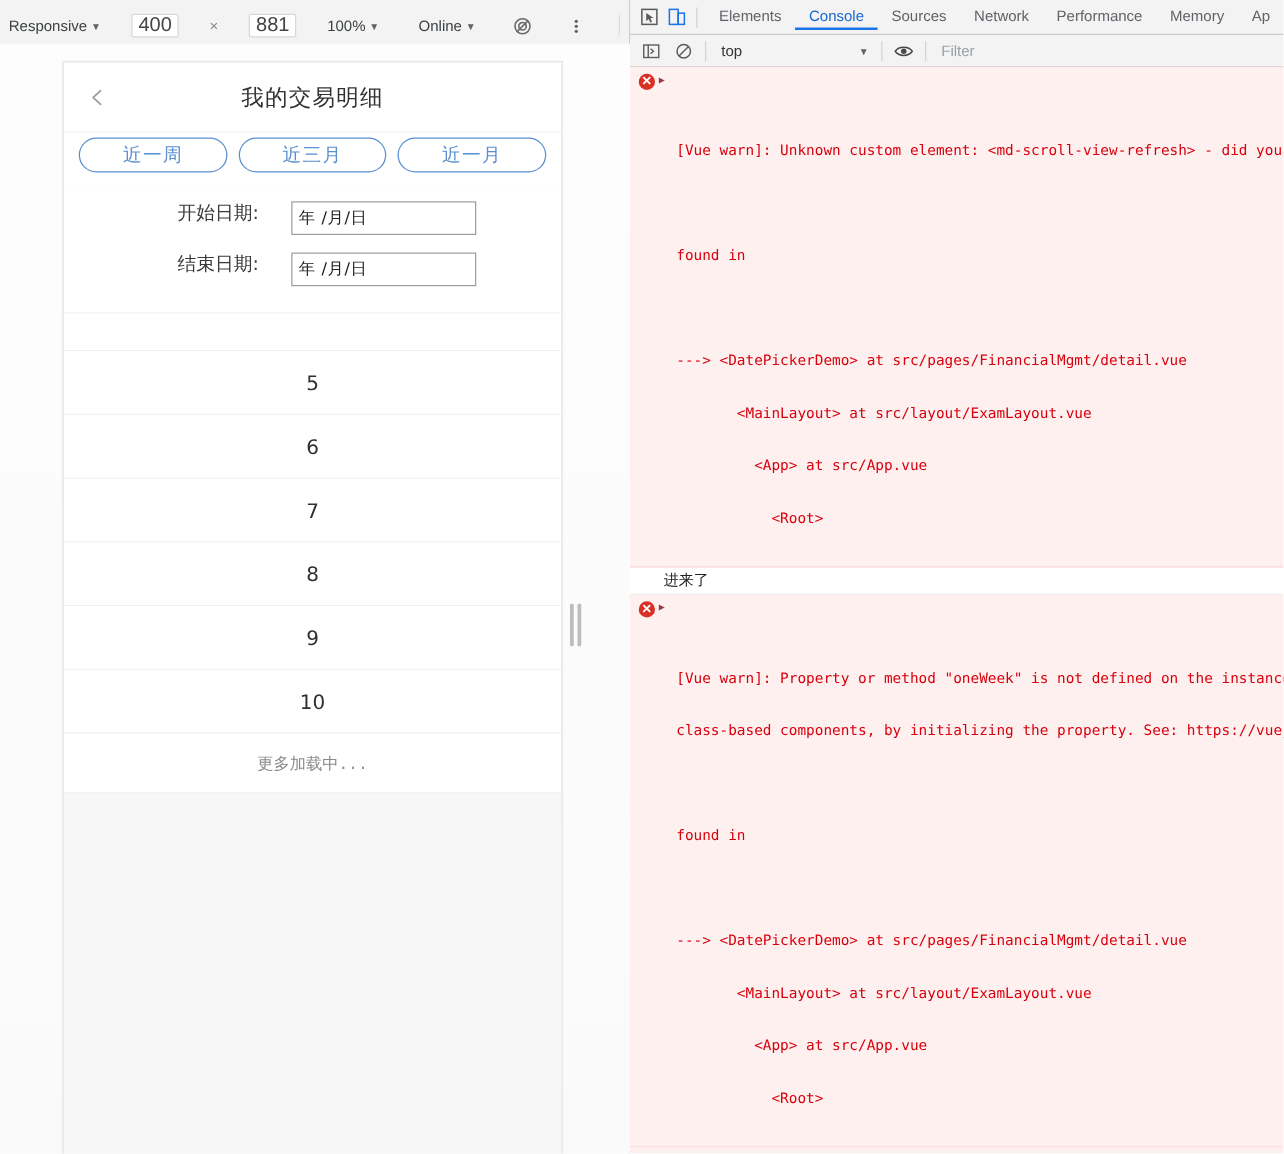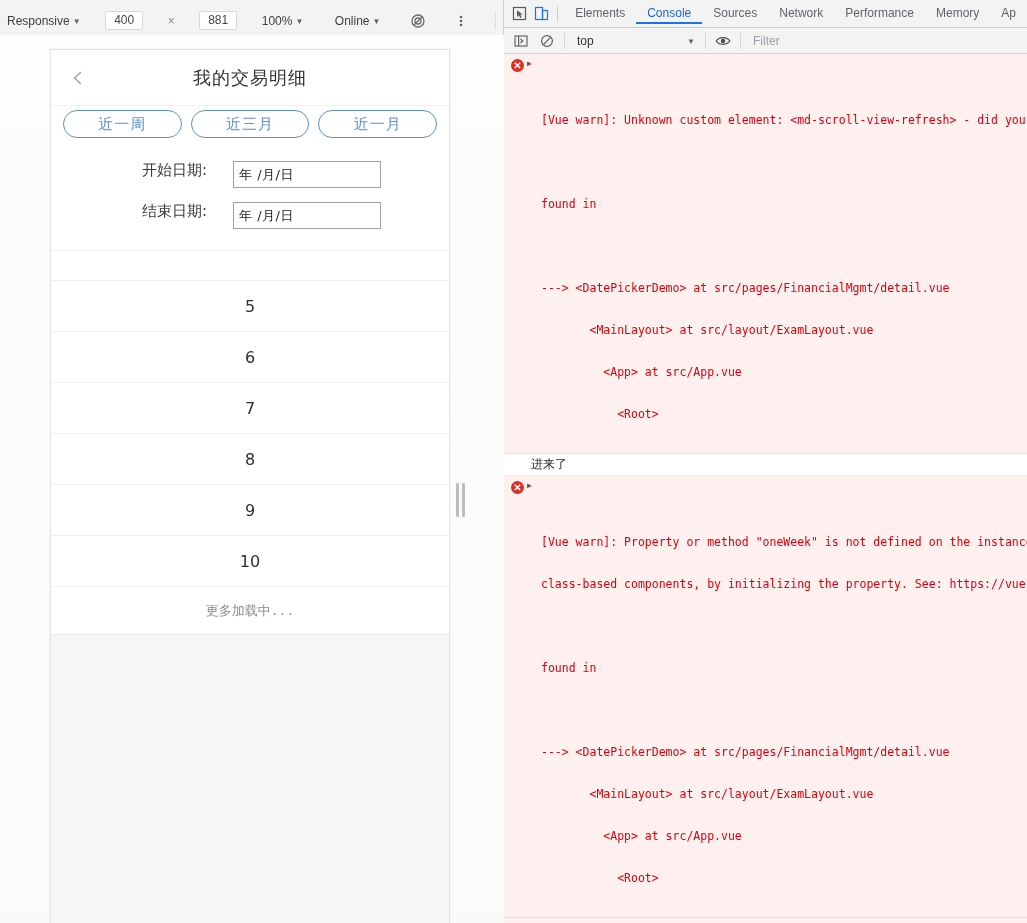--- a/index.html
+++ b/index.html
@@ -51,21 +51,21 @@
   }
   .caret { font-size: 8px; line-height: 1; position: relative; top: 1px; color: #5f6368; }
   .dt-dim {
     width: 38px;
     height: 19px;
     background: #fff;
     border: 1px solid #d8d8d8;
     border-radius: 2px;
     text-align: center;
     line-height: 17px;
-    font-size: 12px;
+    font-size: 16px;
     color: #444;
   }
   .dt-x { padding: 0 7px; color: #888; font-size: 12px; }
   .dt-icon-btn {
     width: 26px; height: 22px;
     display: flex; align-items: center; justify-content: center;
     color: #5f6368;
   }
   .dt-sep { width: 1px; height: 17px; background: #ddd; margin: 0 3px; }
 

